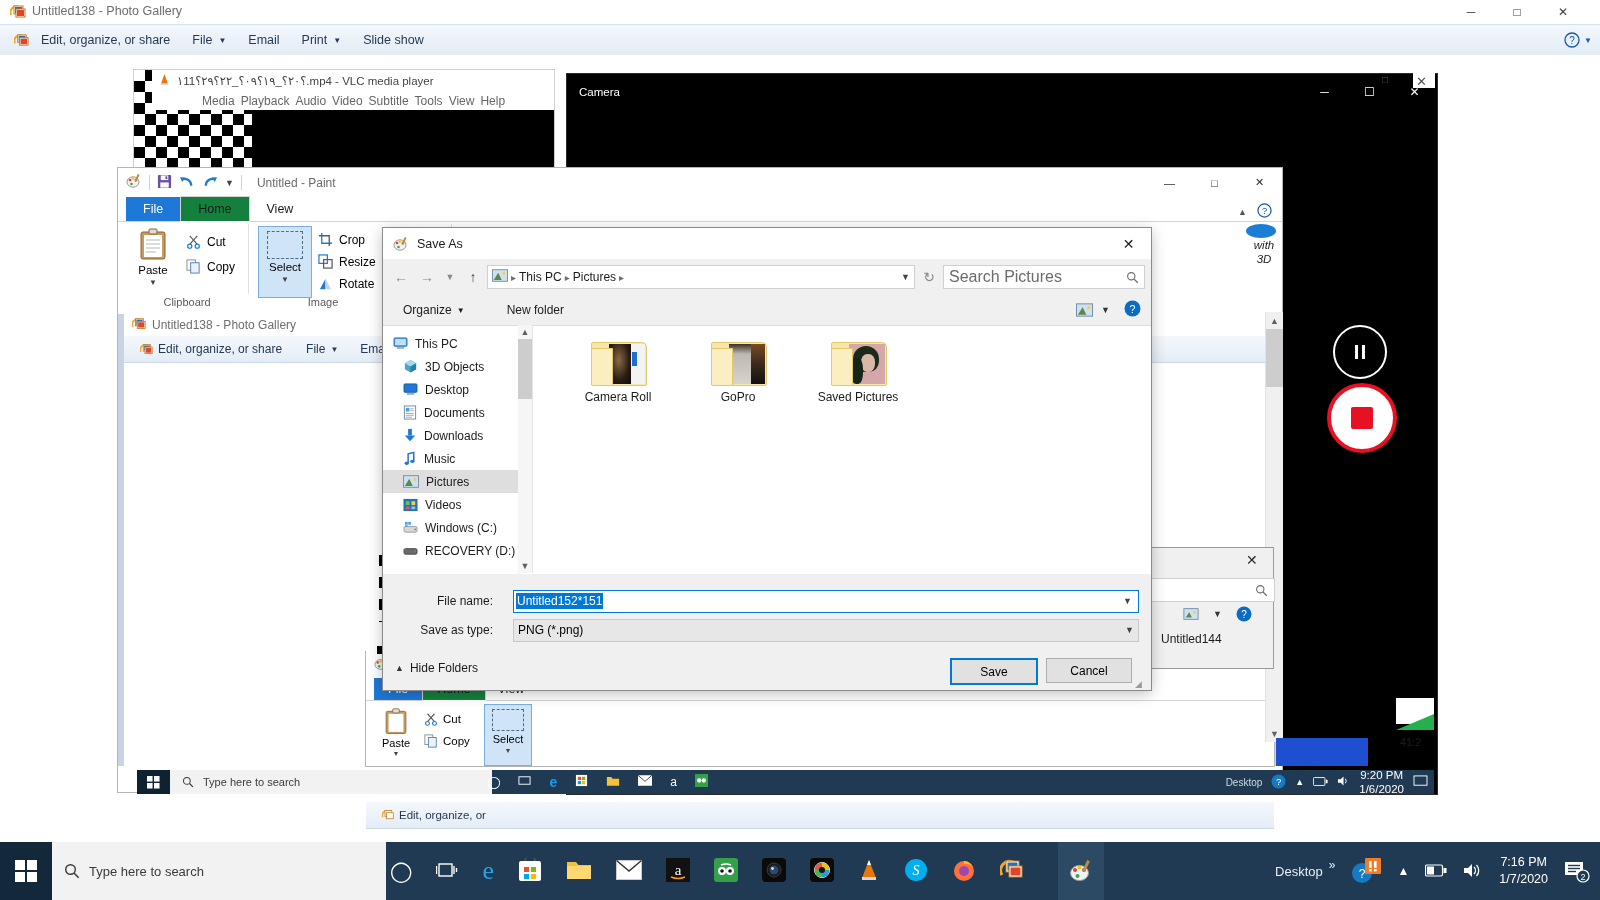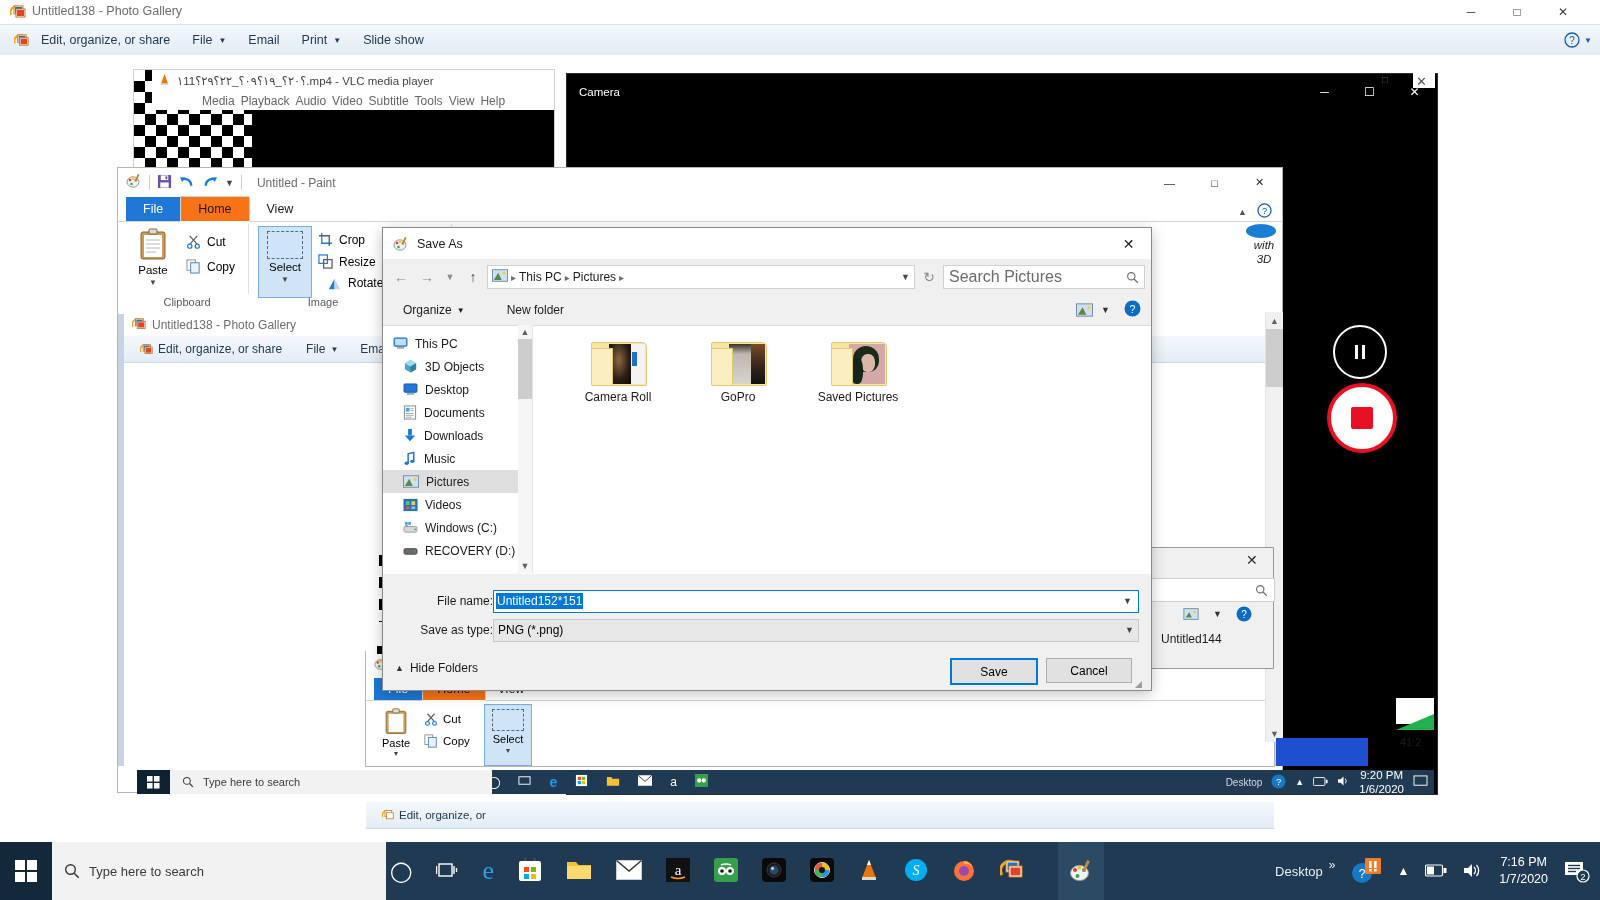--- a/index.html
+++ b/index.html
@@ -51,21 +51,21 @@
   #cam-stop .sq{width:22px;height:22px;background:#e81123;border-radius:2px;}
 
   
   #paint1{left:118px;top:168px;width:1164px;height:624px;background:#fff;box-shadow:0 0 0 1px #b5b5b5;}
   .paint-qat{height:29px;background:#fff;display:flex;align-items:center;gap:7px;padding-left:8px;}
   .paint-qat .sep{width:1px;height:15px;background:#cfcfcf;}
   .paint-title-txt{font-size:12px;color:#6b6b6b;margin-left:8px;}
   .ribbon-tabs{height:24px;display:flex;align-items:flex-end;padding-left:8px;border-bottom:1px solid #d4d4d4;background:#fff;}
   .rtab{height:24px;padding:0 17px;display:flex;align-items:center;font-size:12.5px;color:#1b1b1b;}
   .rtab.file{background:#1e78d7;color:#fff;}
-  .rtab.active{border:1px solid #d4d4d4;border-bottom:1px solid #fff;background:#f97316;position:relative;top:1px;}
+  .rtab.active{border:1px solid #d4d4d4;border-bottom:1px solid #fff;background:#15803d;position:relative;top:1px;}
   .ribbon{background:#fff;border-bottom:1px solid #d4d4d4;}
   .grp-label{font-size:11px;color:#5a5a5a;text-align:center;}
 
   
   .pg-inner-title{height:22px;display:flex;align-items:center;gap:6px;padding-left:8px;background:#fff;}
   .pg-inner-menu{height:26px;display:flex;align-items:center;
      background:linear-gradient(to bottom,#f4f8fc,#e3ecf6);border-bottom:1px solid #cdd9e6;}
 
   
   #saveas{left:383px;top:228px;width:768px;height:462px;background:#f0f0f0;box-shadow:0 0 0 1px #8a8a8a, 0 3px 14px rgba(0,0,0,.28);}
@@ -82,21 +82,21 @@
   #sa-body{display:flex;background:#fff;border-top:1px solid #dcdcdc;}
   #sa-tree{width:135px;background:#fff;border-right:1px solid #e4e4e4;padding-top:6px;}
   .tree-item{height:23px;display:flex;align-items:center;gap:7px;font-size:12px;color:#1b1b1b;padding-left:10px;white-space:nowrap;}
   .tree-item.sel{background:#dedede;}
   .tree-item.indent{padding-left:20px;}
   #sa-files{flex:1;background:#fff;padding:14px 0 0 18px;display:flex;gap:38px;flex-wrap:wrap;align-content:flex-start;}
   .f-item{width:82px;display:flex;flex-direction:column;align-items:center;gap:6px;}
   .f-label{font-size:12px;color:#1b1b1b;text-align:center;}
   #sa-fields{background:#f0f0f0;padding-top:10px;}
   .fld-row{display:flex;align-items:center;height:22px;margin-bottom:7px;}
-  .fld-lbl{width:110px;text-align:right;font-size:12px;padding-right:0;color:#1b1b1b;}
+  .fld-lbl{width:110px;text-align:right;font-size:12px;padding-right:20px;color:#1b1b1b;}
   .fld-name{flex:1;height:21px;border:1px solid #0078d7;background:#fff;display:flex;align-items:center;padding:0 2px;}
   .fld-val-sel{background:#0078d7;color:#fff;font-size:12px;padding:1px 1px;}
   .fld-type{flex:1;height:21px;border:1px solid #c8c8c8;background:#e7e7e7;display:flex;align-items:center;justify-content:space-between;padding:0 4px;font-size:12px;}
   .dlgbtn{width:84px;height:23px;display:flex;align-items:center;justify-content:center;font-size:12px;background:#e1e1e1;border:1px solid #adadad;}
   .dlgbtn.primary{background:#e1e1e1;border:2px solid #0078d7;}
   #sa-hide{font-size:12px;color:#1b1b1b;display:flex;align-items:center;gap:6px;}
 
   
   .folder{position:relative;width:54px;height:44px;}
   .folder .back{position:absolute;left:0;top:2px;width:54px;height:42px;background:#f8e6a8;border:1px solid #e2c96f;border-radius:2px 5px 2px 2px;}
@@ -381,21 +381,21 @@
         </svg>
       <span>Crop</span>
     </div>
     <div class="abs" style="left:200px;top:32px;display:flex;align-items:center;gap:6px;font-size:12px;">
       <svg width="15" height="15" viewBox="0 0 16 16">
           <rect x="1" y="1" width="9" height="9" fill="none" stroke="#1a7fd4" stroke-width="1.3"></rect>
           <rect x="6" y="6" width="9" height="9" fill="none" stroke="#5a5a5a" stroke-width="1.3"></rect>
         </svg>
       <span>Resize</span>
     </div>
-    <div class="abs" style="left:209px;top:54px;display:flex;align-items:flex-start;gap:6px;font-size:12px;">
+    <div class="abs" style="left:200px;top:54px;display:flex;align-items:center;gap:6px;font-size:12px;">
       <svg width="15" height="15" viewBox="0 0 16 16">
           <polygon points="2,14 8,3 8,14" fill="#1a7fd4"></polygon>
           <polygon points="8,3 14,14 8,14" fill="#c7d6e3"></polygon>
         </svg>
       <span>Rotate</span>
       <span style="font-size:8px;color:#444;">▼</span>
     </div>
     <div class="abs grp-label" style="left:140px;top:74px;width:130px;">Image</div>
     <div class="abs" style="left:333px;top:2px;width:1px;height:70px;background:#e0e0e0;"></div>
 

